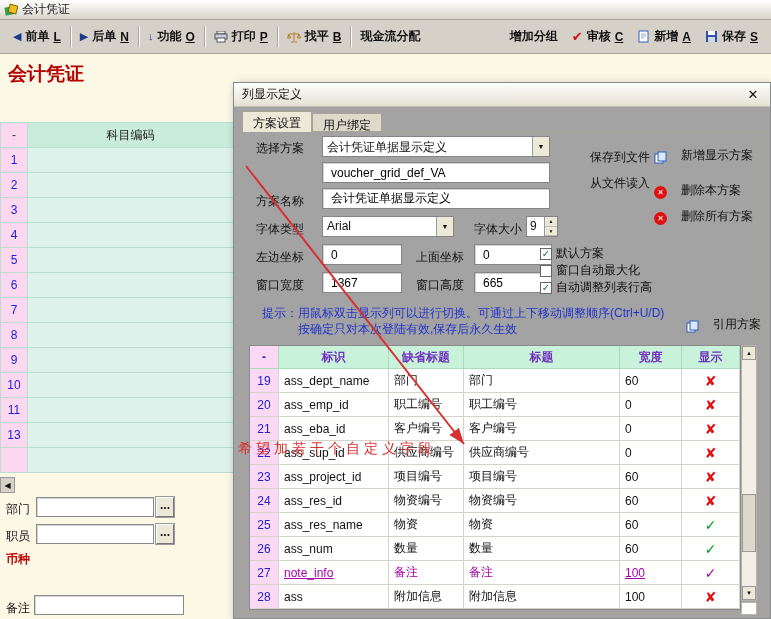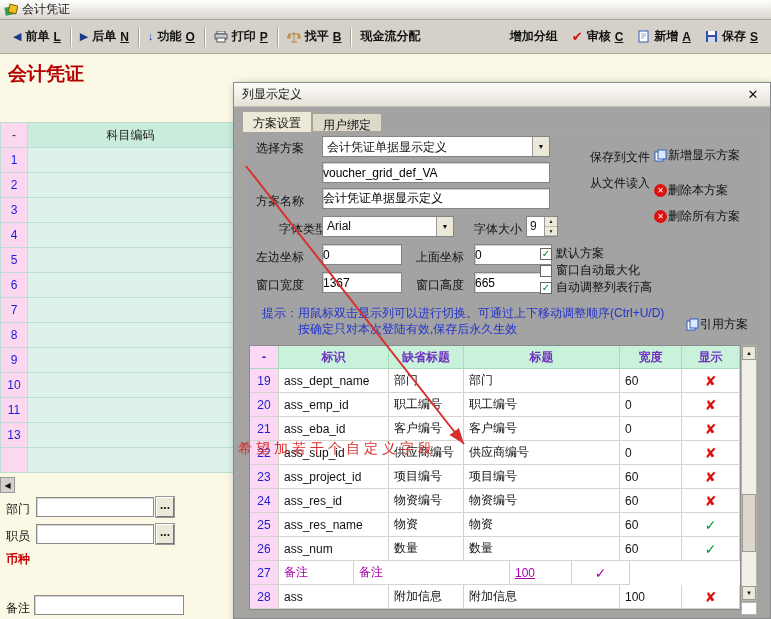--- a/index.html
+++ b/index.html
@@ -64,35 +64,35 @@
   .dlg-close { margin-left:auto; width:18px; height:18px; display:flex; align-items:center;
     justify-content:center; font-weight:bold; font-size:13px; }
   .tab-pane { position:absolute; left:6px; top:48px; width:524px; height:482px;
     border:1px solid #a8a496; z-index:1; }
   .tab { position:absolute; height:21px; padding:3px 10px; border:1px solid #a8a496;
     border-bottom:none; border-radius:2px 2px 0 0; }
   .tab.active { left:8px; top:28px; background:#ece9d8; z-index:3; }
   .tab.inactive { left:78px; top:30px; height:19px; background:#ddd9cb; z-index:0; }
   .dl { position:absolute; z-index:2; }
   .din { position:absolute; height:21px; background:#fff; border:1px solid #858585;
-    box-shadow:inset 1px 1px 0 #d2d2d2; padding:2px 0; z-index:2; font:inherit; width:100%; }
+    box-shadow:inset 1px 1px 0 #d2d2d2; padding:2px 8px; z-index:2; font:inherit; width:100%; }
   .combo { position:absolute; height:21px; background:#fff; border:1px solid #858585; display:flex; z-index:2; }
   .combo .val { flex:1; padding:2px 4px; overflow:hidden; white-space:nowrap; }
   .combo .arrow { width:17px; background:#ece9d8; border-left:1px solid #999; font-size:7px;
     display:flex; align-items:center; justify-content:center; }
   .spin { position:absolute; height:21px; background:#fff; border:1px solid #858585; display:flex; z-index:2; }
   .spin .val { flex:1; padding:2px 3px; }
   .spin .btns { width:13px; display:flex; flex-direction:column; border-left:1px solid #999; }
   .spin .btns span { flex:1; background:#ece9d8; font-size:5px; display:flex; align-items:center; justify-content:center; border-bottom:1px solid #bbb; }
   .cb { position:absolute; display:flex; align-items:center; gap:4px; z-index:2; }
   .cb .box { width:12px; height:12px; background:#fff; border:1px solid #666; font-size:10px;
     line-height:10px; text-align:center; color:#0b7a22; font-weight:bold; }
   .hint { position:absolute; color:#2233cc; z-index:2; white-space:nowrap; }
   .flatbtn { position:absolute; z-index:2; cursor:default; }
-  .iconbtn { position:absolute; display:flex; align-items:center; gap:1px; z-index:2; white-space:nowrap; }
+  .iconbtn { position:absolute; display:flex; align-items:flex-end; gap:14px; z-index:2; white-space:nowrap; }
   .ico-del { width:13px; height:13px; border-radius:50%; background:#e01010; color:#fff;
     font-size:8px; line-height:13px; text-align:center; font-weight:bold; }
 
   
   .col-table { position:absolute; left:15px; top:262px; width:492px; background:#fff;
     border:1px solid #8a8a8a; z-index:2; }
   .t-row { display:flex; height:24px; background:#fff; }
   .t-row.t-head { height:23px; }
   .c { display:flex; align-items:center; padding:0 5px; overflow:hidden; white-space:nowrap;
     border-right:1px solid #d4d4cc; border-bottom:1px solid #d4d4cc; }
@@ -300,21 +300,21 @@
   </div>
   <span style="position:absolute; left:88px; top:79px; width:228px;">
     <input class="din" readonly="" value="voucher_grid_def_VA" style="">
   </span>
 
   <span class="dl" style="left:22px; top:110px;">方案名称</span>
   <span style="position:absolute; left:88px; top:105px; width:228px;">
     <input class="din" readonly="" value="会计凭证单据显示定义" style="">
   </span>
 
-  <span class="dl" style="left:22px; top:138px;margin-left:23px;">字体类型</span>
+  <span class="dl" style="left:22px; top:138px;">字体类型</span>
   <div class="combo" style="left:88px; top:133px; width:132px;">
     <span class="val">Arial</span>
     <span class="arrow">▼</span>
   </div>
   <span class="dl" style="left:240px; top:138px;">字体大小</span>
   <div class="spin" style="left:292px; top:133px; width:32px;">
     <span class="val">9</span>
     <span class="btns">
       <span>▲</span>
       <span>▼</span>
@@ -451,20 +451,21 @@
         <div class="t-row">
           <div class="c num">26</div>
           <div class="c id">ass_num</div>
           <div class="c def">数量</div>
           <div class="c title">数量</div>
           <div class="c width">60</div>
           <div class="c mark mark-check">✓</div>
         </div>
         <div class="t-row selected">
           <div class="c num">27</div>
+          <div class="c id">note_info</div>
           <div class="c def">备注</div>
           <div class="c title">备注</div>
           <div class="c width">100</div>
           <div class="c mark mark-check">✓</div>
         </div>
         <div class="t-row">
           <div class="c num">28</div>
           <div class="c id">ass</div>
           <div class="c def">附加信息</div>
           <div class="c title">附加信息</div>

